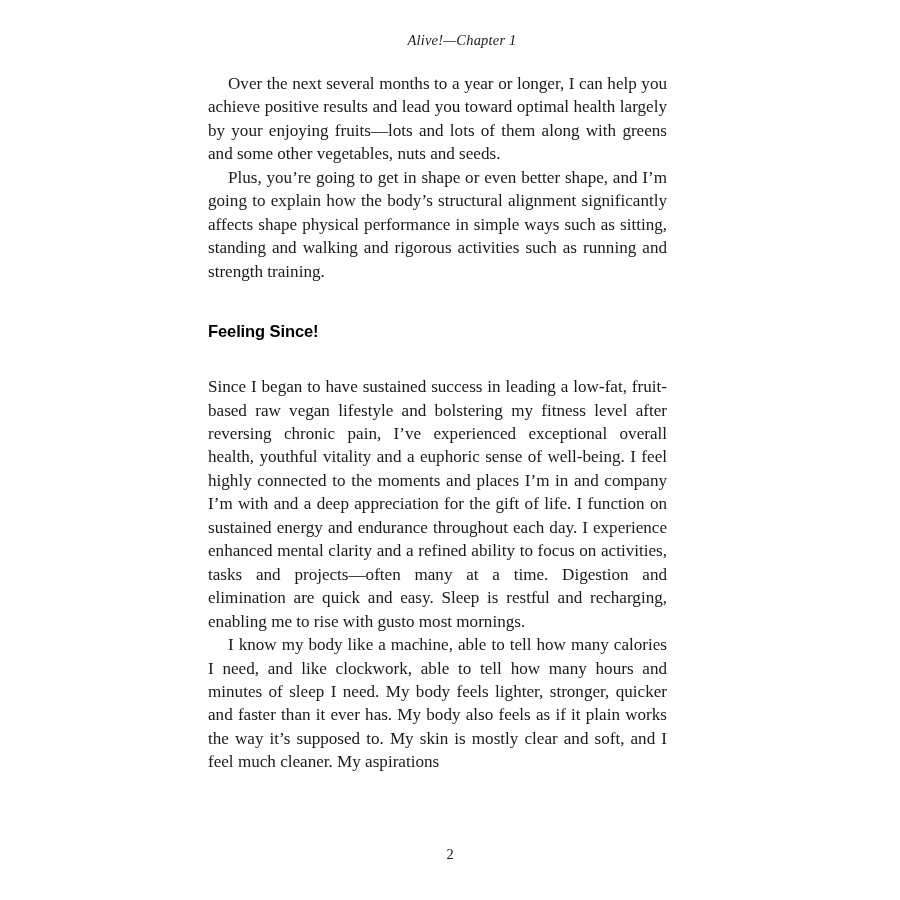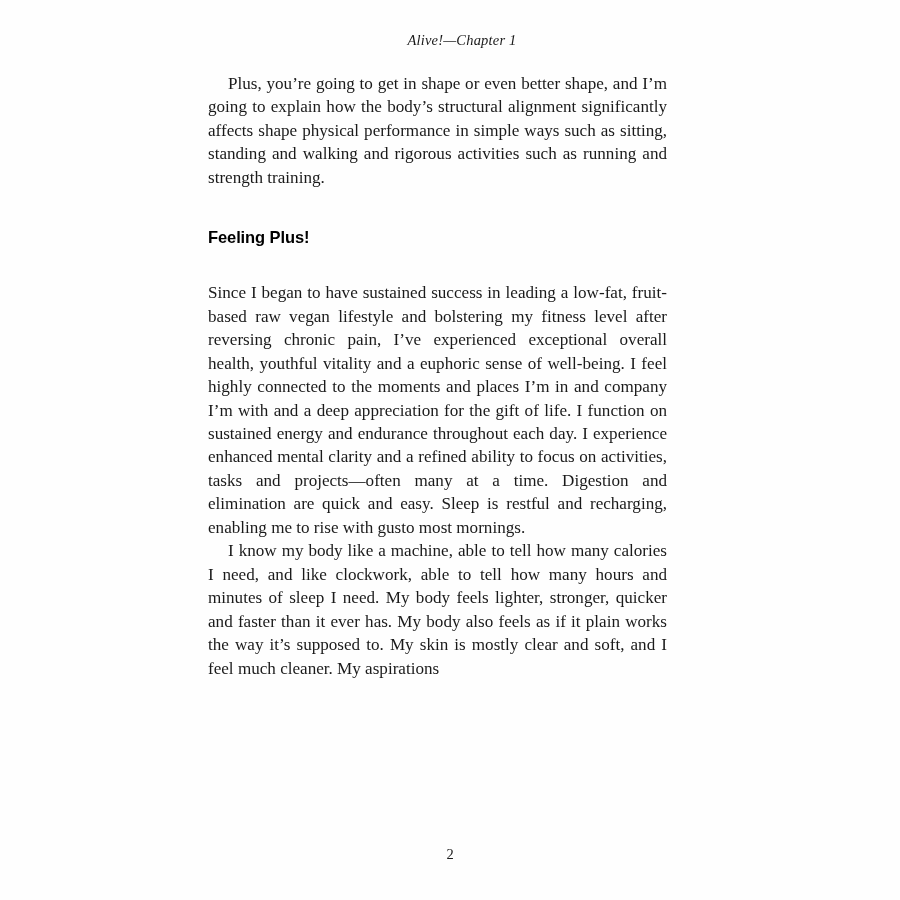--- a/index.html
+++ b/index.html
@@ -101,26 +101,27 @@
 </head>
 <body>
 
 <div class="page">
 
   <div class="running-head">Alive!—Chapter 1</div>
 
   <div class="text-block">
 
 
+    <p class="para indent">Over the next several months to a year or longer, I can help you achieve positive results and lead you toward optimal health largely by your enjoying fruits—lots and lots of them along with greens and some other vegetables, nuts and seeds.</p>
 
     <p class="para indent">Plus, you’re going to get in shape or even better shape, and I’m going to explain how the body’s structural alignment significantly affects shape physical performance in simple ways such as sitting, standing and walking and rigorous activities such as running and strength training.</p>
 
     <div class="gap-before-heading"></div>
 
-    <h2 class="section-heading">Feeling Plus!</h2>
+    <h2 class="section-heading">Feeling Since!</h2>
 
     <div class="gap-after-heading"></div>
 
     <p class="para noindent">Since I began to have sustained success in leading a low-fat, fruit-based raw vegan lifestyle and bolstering my fitness level after reversing chronic pain, I’ve experienced exceptional overall health, youthful vitality and a euphoric sense of well-being. I feel highly connected to the moments and places I’m in and company I’m with and a deep appreciation for the gift of life. I function on sustained energy and endurance throughout each day. I experience enhanced mental clarity and a refined ability to focus on activities, tasks and projects—often many at a time. Digestion and elimination are quick and easy. Sleep is restful and recharging, enabling me to rise with gusto most mornings.</p>
 
     <p class="para indent">I know my body like a machine, able to tell how many calories I need, and like clockwork, able to tell how many hours and minutes of sleep I need. My body feels lighter, stronger, quicker and faster than it ever has. My body also feels as if it plain works the way it’s supposed to. My skin is mostly clear and soft, and I feel much cleaner. My aspirations</p>
 
   </div>
 
   <div class="folio">2</div>

